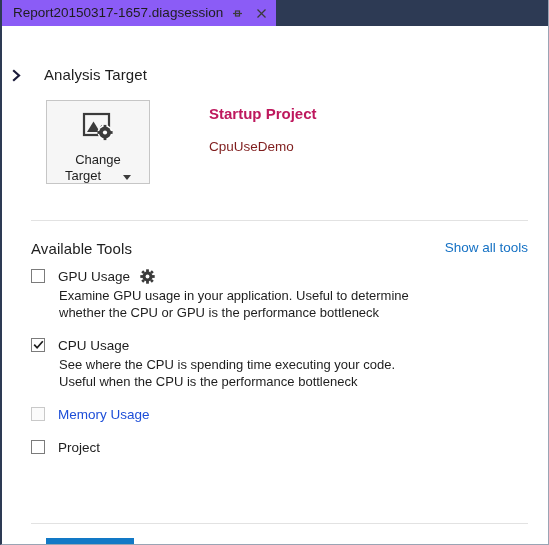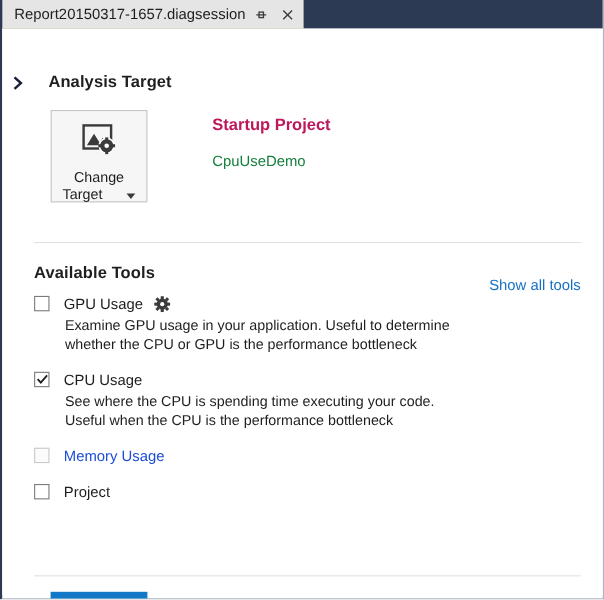--- a/index.html
+++ b/index.html
@@ -36,21 +36,21 @@
     display: flex;
     align-items: center;
     height: 26px;
     padding: 0 9px 0 11px;
     font-size: 13.5px;
     color: #ffffff;
     white-space: nowrap;
     cursor: default;
   }
   .tab.active {
-    background: #e5e5e5;
+    background: #8b5cf6;
     color: #1e1e1e;
     padding-right: 5px;
   }
   .tab.inactive {
     background: #3b4c6e;
     color: #f0abfc;
     margin-right: 2px;
     padding: 0 22px;
     margin-top: 30px;
   }
@@ -93,35 +93,35 @@
     display: flex;
     align-items: center;
     justify-content: center;
     cursor: default;
   }
 
   .section-title {
     position: absolute;
     font-size: 15px;
     color: #1e1e1e;
-    font-weight: 700;
+    font-weight: 400;
     letter-spacing: .1px;
   }
   #analysis-target-title { left: 42px; top: 40px; }
 
   
   .target-row {
     position: absolute;
     left: 44px;
     top: 74px;
     display: flex;
     align-items: flex-start;
   }
   .change-target-btn {
-    width: 88px;
+    width: 104px;
     height: 84px;
     border: 1px solid #c6c6c6;
     background: #f6f6f6;
     display: flex;
     flex-direction: column;
     align-items: center;
     justify-content: flex-start;
     padding-top: 11px;
     cursor: default;
   }
@@ -148,40 +148,40 @@
 
   .startup-block { margin-left: 59px; padding-top: 5px; }
   .startup-title {
     font-size: 15px;
     font-weight: 600;
     color: #be185d;
     margin-bottom: 17px;
   }
   .startup-value {
     font-size: 13.5px;
-    color: #15803d;
+    color: #7f1d1d;
   }
 
   
   .divider {
     position: absolute;
     left: 29px;
     right: 20px;
     height: 1px;
     background: #e2e2e2;
   }
   #divider-top { top: 194px; }
   #divider-bottom { top: 497px; }
 
   
   #available-tools-title { left: 29px; top: 214px; }
   .show-all-link {
     position: absolute;
     right: 20px;
-    top: 226px;
+    top: 214px;
     font-size: 13.5px;
     color: #1571c4;
     cursor: pointer;
   }
 
   
   .tool-list {
     position: absolute;
     left: 29px;
     top: 241px;

